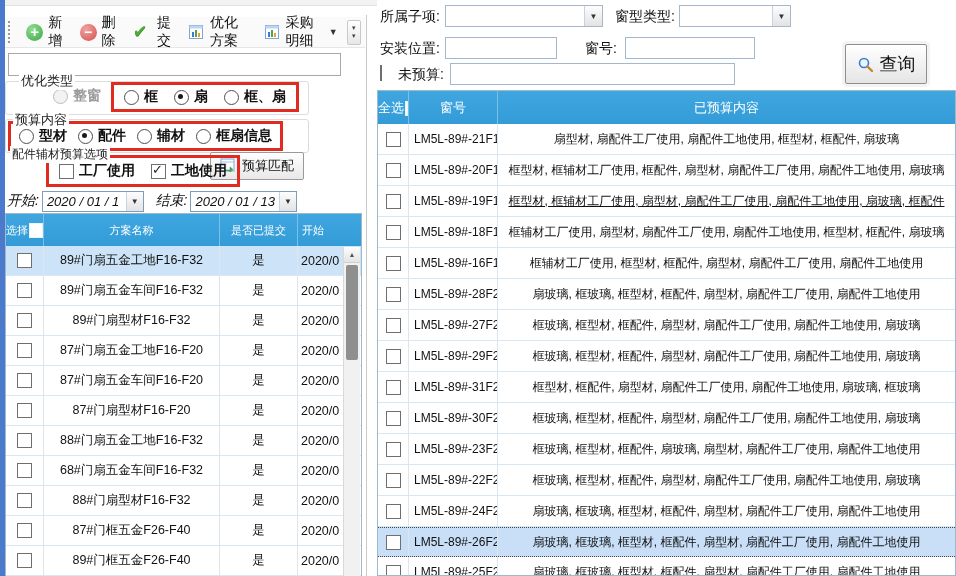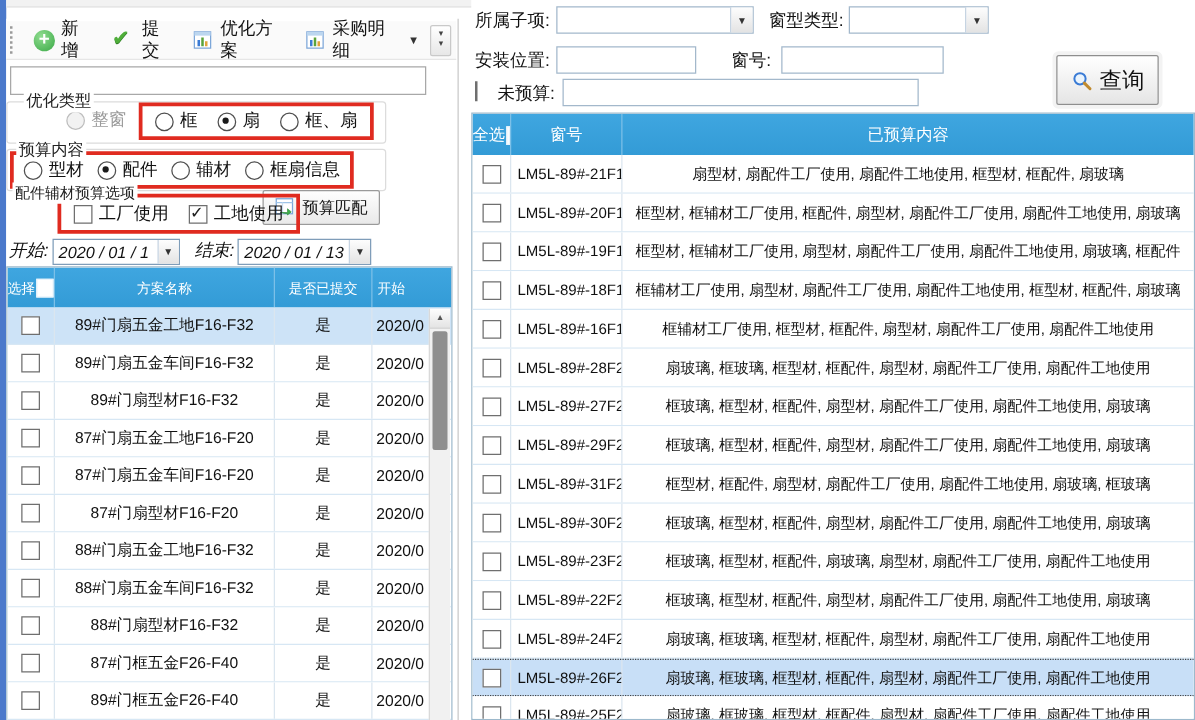--- a/index.html
+++ b/index.html
@@ -41,21 +41,21 @@
   .glabel1{left:14px;top:57px;}
   .glabel2{left:8px;top:96px;}
   .glabel3{left:5px;top:131px;font-size:12px;}
 
   .red-box{border:3px solid #e02b20;display:inline-flex;align-items:center;}
   .optrow1{left:48px;top:66px;display:flex;align-items:center;gap:10px;height:32px;z-index:2;}
   .rb1{padding:3px 10px;gap:16px;}
   .rb2{left:3px;top:106px;padding:3px 8px;gap:11px;z-index:2;}
   .rb3{left:0;top:140px;padding:4px 10px;gap:16px;z-index:2;margin-left:41px;}
 
-  .radio-opt,.check-opt{display:inline-flex;align-items:center;gap:5px;font-size:14px;color:#111;cursor:default;white-space:nowrap;}
+  .radio-opt,.check-opt{display:inline-flex;align-items:center;gap:5px;font-size:14px;color:#111;cursor:default;white-space:nowrap;font-weight:bold;}
   .radio{width:13px;height:13px;border:1px solid #4f4f4f;border-radius:50%;background:#fff;position:relative;flex:0 0 auto;}
   .radio.on::after{content:"";position:absolute;left:3px;top:3px;width:5px;height:5px;border-radius:50%;background:#1a1a1a;}
   .radio.disabled{border-color:#bdbdbd;background:#f2f2f2;}
   .radio-opt.disabled{color:#9b9b9b;}
   .checkbox{width:13px;height:13px;border:1px solid #6f6f6f;background:#fff;position:relative;flex:0 0 auto;}
   .checkbox.checked::after{content:"✓";position:absolute;left:0px;top:-3px;font-size:13px;font-weight:bold;color:#222;}
 
   .match-btn{left:205px;top:137px;width:92px;height:26px;border:1px solid #9a9a9a;border-radius:2px;background:linear-gradient(#fefefe,#e9e9e9);display:flex;align-items:center;justify-content:center;gap:6px;font-size:13px;color:#111;cursor:default;}
 
   .date-row{left:0;top:174px;width:292px;height:24px;display:flex;align-items:center;font-style:italic;}
@@ -110,20 +110,24 @@
 <div class="abs left-panel">
 
   <div class="abs toolbar">
     <span class="gripper"></span>
     <span id="toolbar-buttons" style="display: inline-flex;">
         <span class="tbtn">
           <span class="ico ico-add"></span>
           <span>新增</span>
         </span>
         <span class="tbtn">
+          <span class="ico ico-remove"></span>
+          <span>删除</span>
+        </span>
+        <span class="tbtn">
           <span class="ico ico-check"></span>
           <span>提交</span>
         </span>
         <span class="tbtn">
           <span class="ico">
             <svg width="16" height="16" viewBox="0 0 16 16">
               <rect x="1.5" y="1.5" width="13" height="13" fill="#fff" stroke="#7da7d9"></rect>
               <rect x="1.5" y="1.5" width="13" height="3" fill="#bcd6ef"></rect>
               <rect x="4" y="8" width="2" height="5" fill="#3a7bd5"></rect>
               <rect x="7" y="6" width="2" height="7" fill="#5aa33c"></rect>
@@ -294,21 +298,21 @@
             <span class="checkbox"></span>
           </div>
           <div class="cell lc2">88#门扇五金工地F16-F32</div>
           <div class="cell lc3">是</div>
           <div class="cell lc4 c4">2020/0</div>
         </div>
         <div class="lrow">
           <div class="cell lc1">
             <span class="checkbox"></span>
           </div>
-          <div class="cell lc2">88#门扇五金车间F16-F32</div>
+          <div class="cell lc2">68#门扇五金车间F16-F32</div>
           <div class="cell lc3">是</div>
           <div class="cell lc4 c4">2020/0</div>
         </div>
         <div class="lrow">
           <div class="cell lc1">
             <span class="checkbox"></span>
           </div>
           <div class="cell lc2">88#门扇型材F16-F32</div>
           <div class="cell lc3">是</div>
           <div class="cell lc4 c4">2020/0</div>
@@ -398,21 +402,21 @@
             <span class="checkbox"></span>
           </div>
           <div class="cell rc2 wn">LM5L-89#-20F18</div>
           <div class="cell rc3" style="border-right: none;">框型材, 框辅材工厂使用, 框配件, 扇型材, 扇配件工厂使用, 扇配件工地使用, 扇玻璃</div>
         </div>
         <div class="rrow">
           <div class="cell rc1">
             <span class="checkbox"></span>
           </div>
           <div class="cell rc2 wn">LM5L-89#-19F17</div>
-          <div class="cell rc3" style="border-right: none;">框型材, 框辅材工厂使用, 扇型材, 扇配件工厂使用, 扇配件工地使用, 扇玻璃, 框配件</div>
+          <div class="cell rc3" style="border-right: none; text-decoration: underline;">框型材, 框辅材工厂使用, 扇型材, 扇配件工厂使用, 扇配件工地使用, 扇玻璃, 框配件</div>
         </div>
         <div class="rrow">
           <div class="cell rc1">
             <span class="checkbox"></span>
           </div>
           <div class="cell rc2 wn">LM5L-89#-18F16</div>
           <div class="cell rc3" style="border-right: none;">框辅材工厂使用, 扇型材, 扇配件工厂使用, 扇配件工地使用, 框型材, 框配件, 扇玻璃</div>
         </div>
         <div class="rrow">
           <div class="cell rc1">

